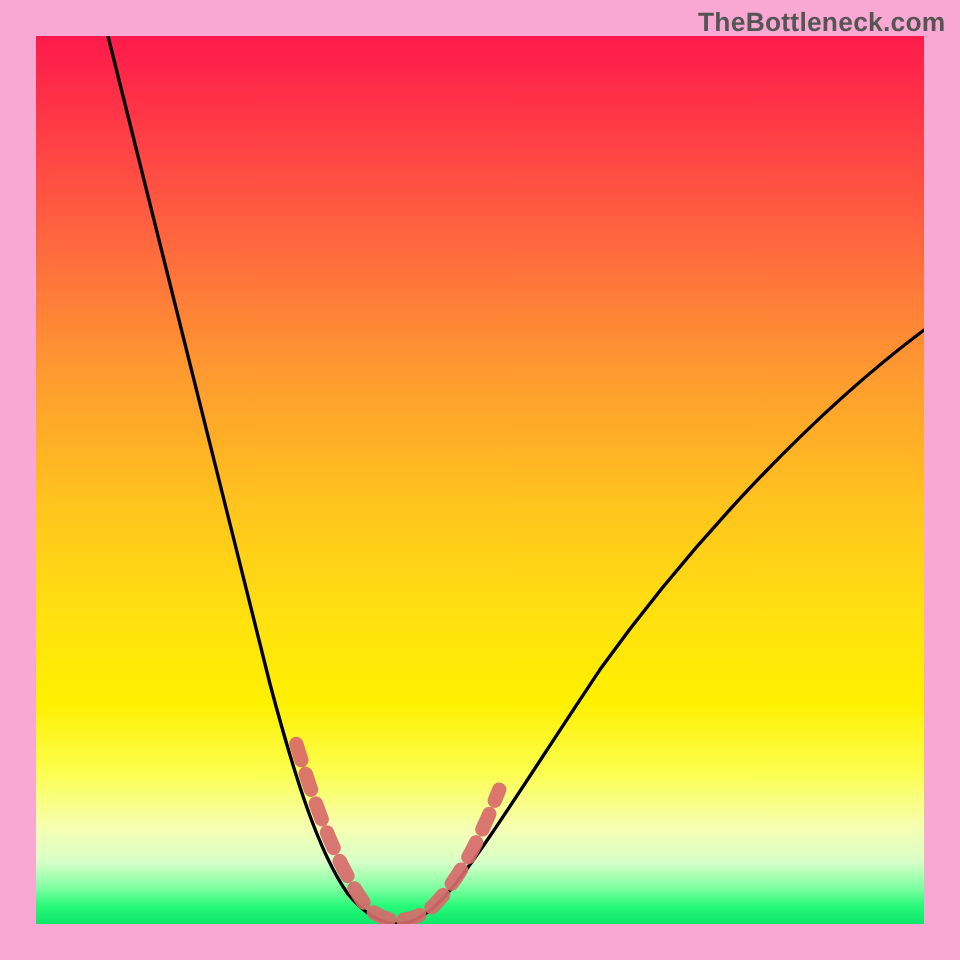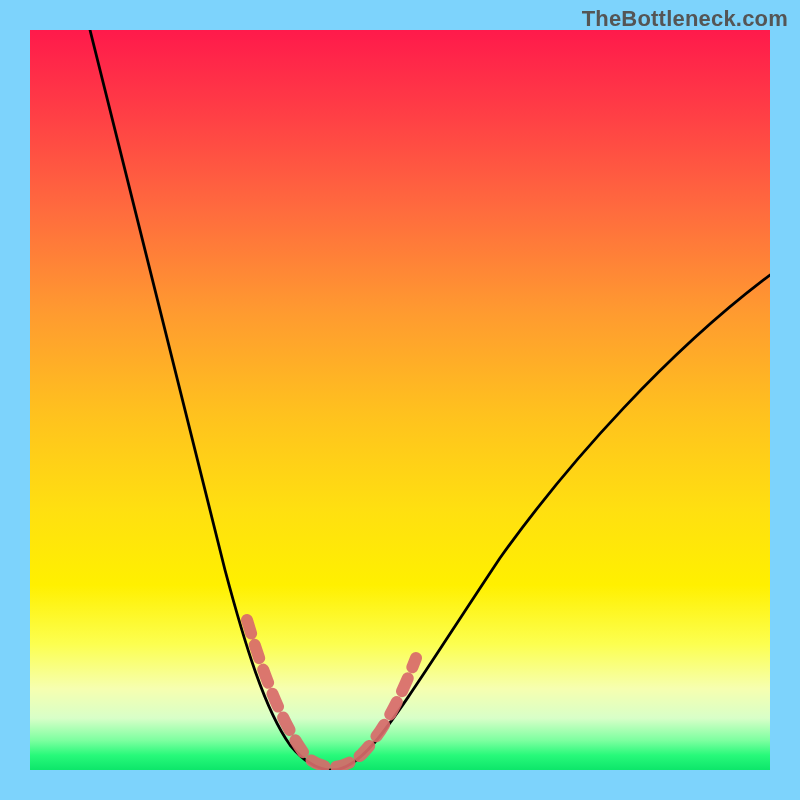--- a/index.html
+++ b/index.html
@@ -8,21 +8,21 @@
     width: 800px;
     height: 800px;
     overflow: hidden;
     background: #000;
     font-family: Arial, Helvetica, sans-serif;
   }
   .stage {
     position: relative;
     width: 800px;
     height: 800px;
-    background: #7dd3fc;
+    background: #f9a8d4;
   }
   .watermark {
     position: absolute;
     top: 6px;
     right: 12px;
     color: #555;
     font-size: 22px;
     font-weight: 600;
     letter-spacing: 0.2px;
     z-index: 20;

